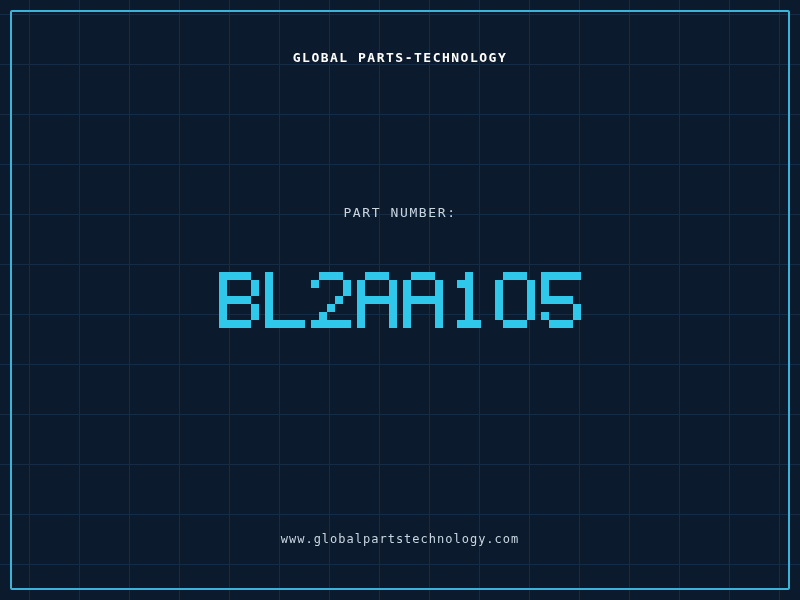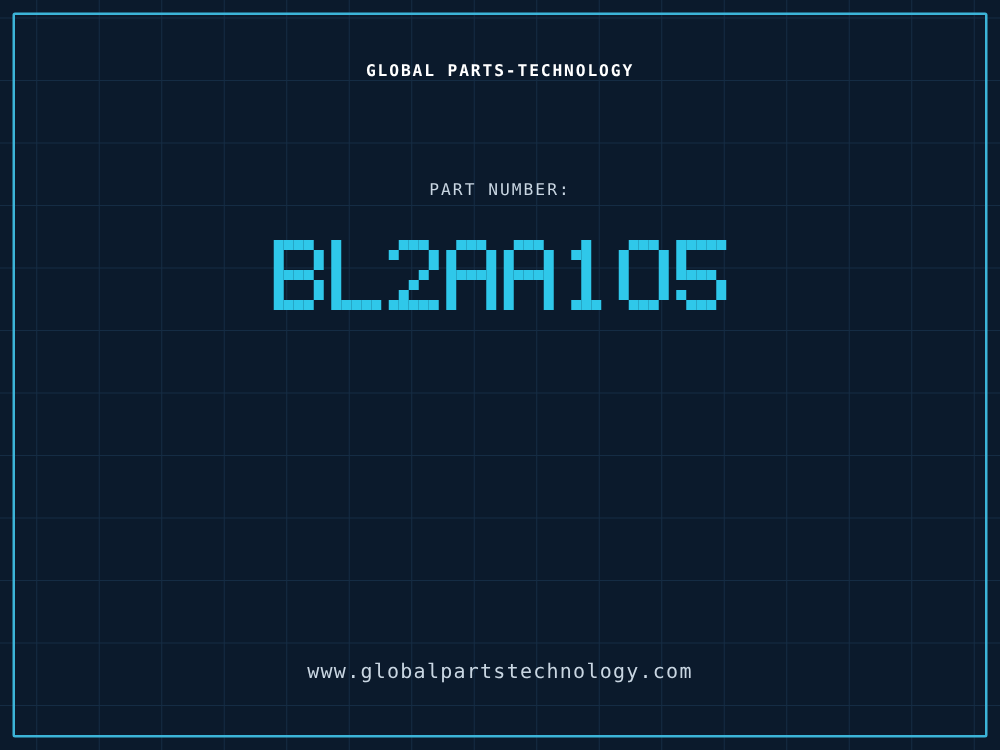--- a/index.html
+++ b/index.html
@@ -32,38 +32,39 @@
     border:2px solid var(--frame-border);
     border-radius:2px;
     pointer-events:none;
   }
   .content{
     position:relative;
     height:100%;
     display:flex;
     flex-direction:column;
     align-items:center;
+    gap:20px;
   }
   .title{
     margin-top:50px;
     color:var(--title-text);
     font-size:13px;
     font-weight:bold;
     letter-spacing:1.5px;
     white-space:nowrap;
   }
   .subtitle{
     margin-top:17px;
     color:var(--accent-cyan);
     font-size:12px;
     letter-spacing:1.1px;
     white-space:nowrap;
   }
   .part-label{
-    margin-top:80px;
+    margin-top:120px;
     color:var(--label-text);
     font-size:13px;
     letter-spacing:1.6px;
     white-space:nowrap;
   }
   .part-display{
     margin-top:32px;
     display:flex;
     gap:6px;
     justify-content:center;
@@ -72,21 +73,21 @@
     display:grid;
     grid-template-columns:repeat(5,8px);
     grid-auto-rows:8px;
   }
   .px{width:8px;height:8px;}
   .px.on{background:var(--accent-cyan);}
   .website{
     margin-top:auto;
     margin-bottom:54px;
     color:var(--label-text);
-    font-size:16px;
+    font-size:12px;
     letter-spacing:1px;
     white-space:nowrap;
   }
 </style>
 </head>
 <body>
 
 <div class="page">
   <div class="frame"></div>
   <div class="content">

